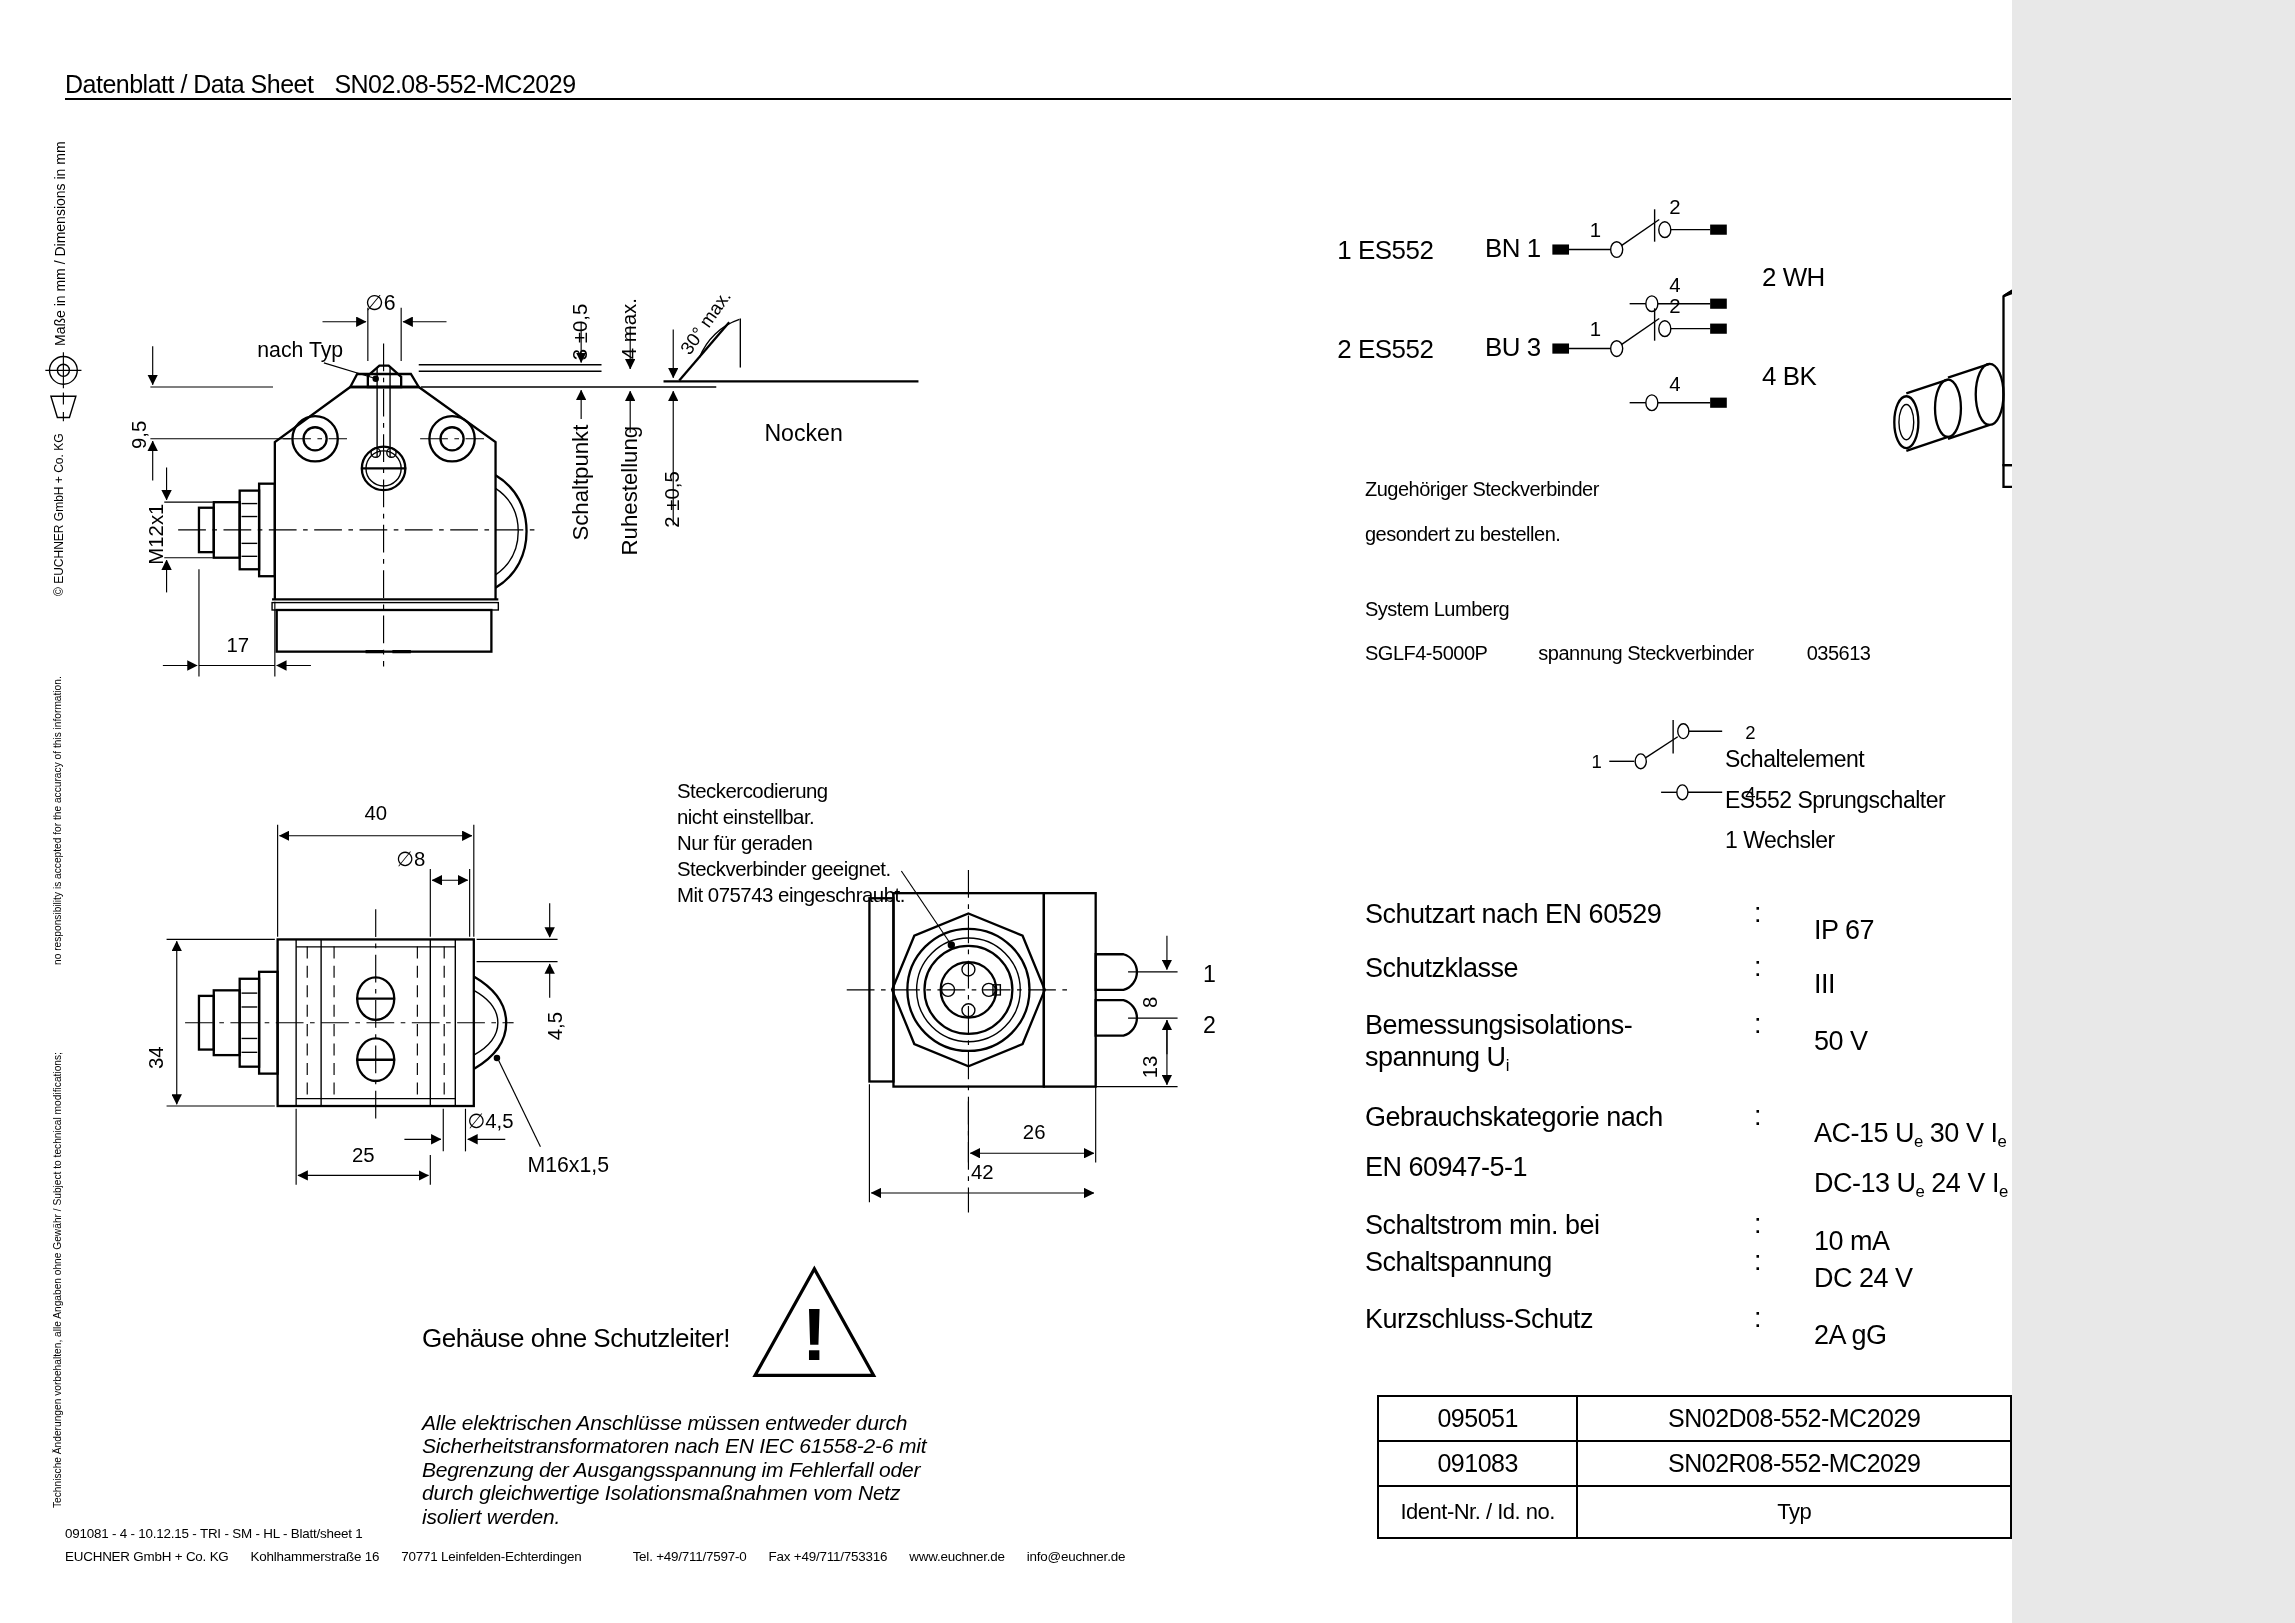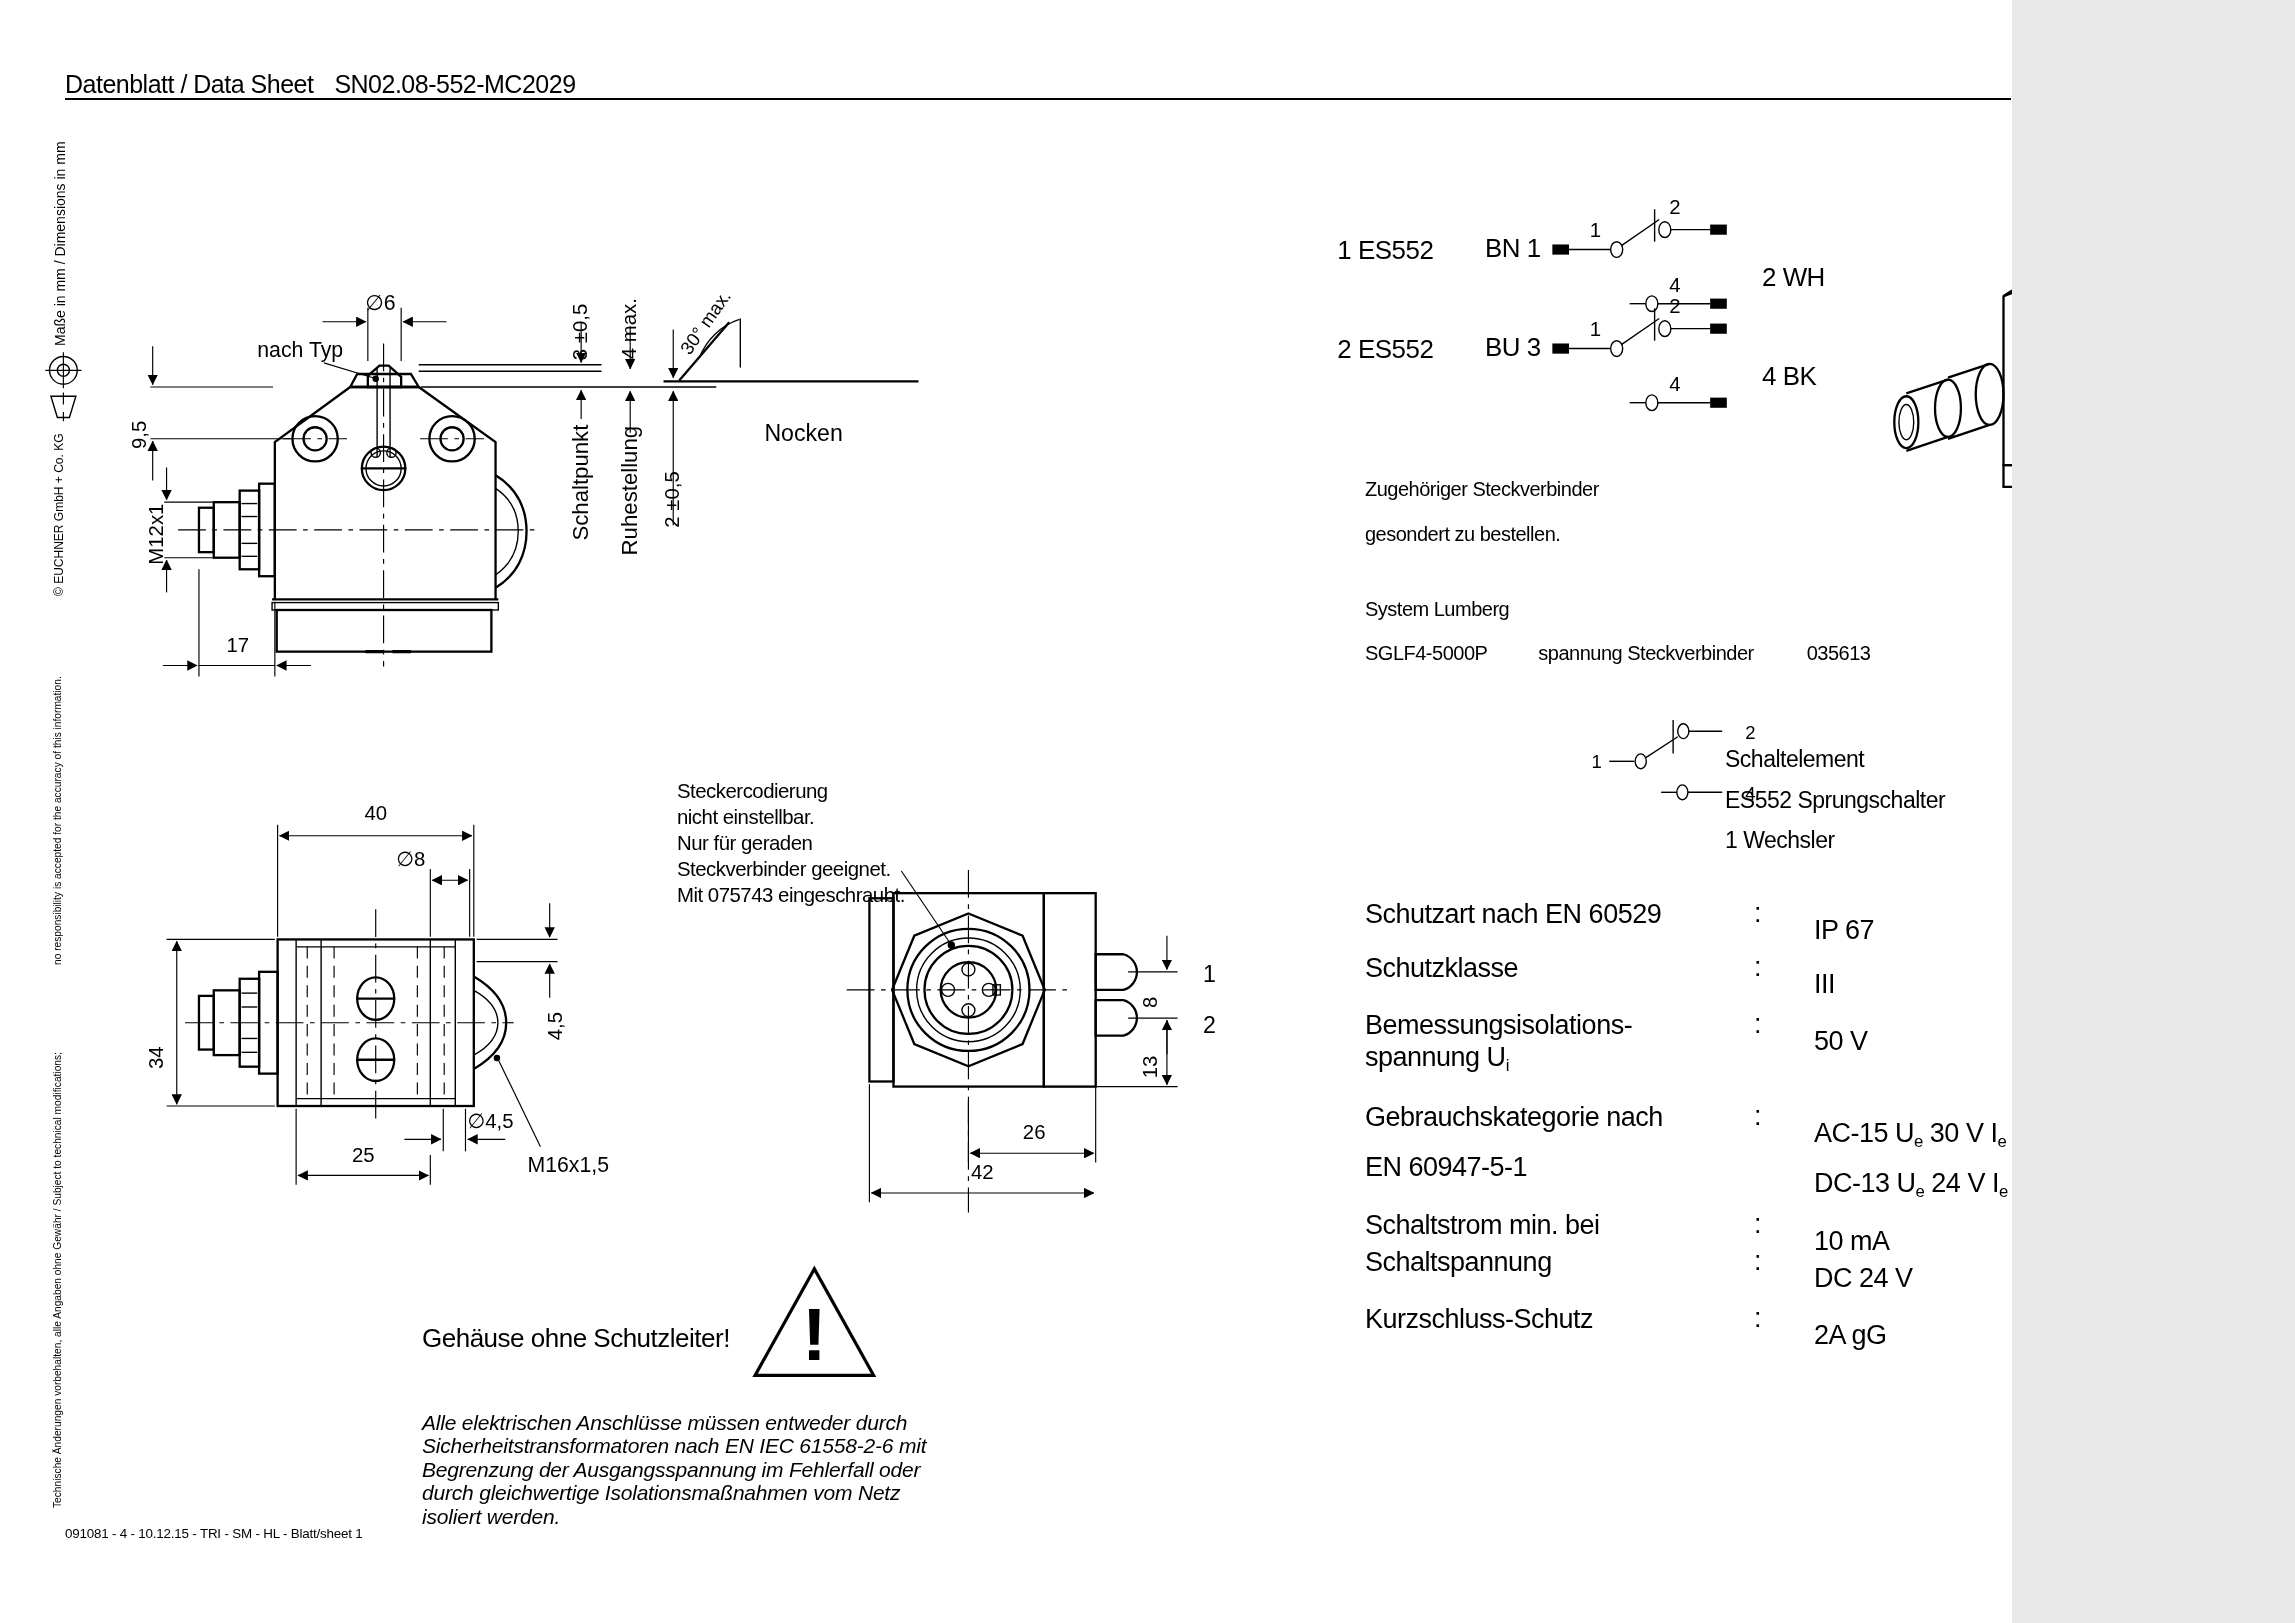--- a/index.html
+++ b/index.html
@@ -459,17 +459,36 @@
     <div class="spec-value spec-line"><span>2A gG</span></div>
   </div>
 
   <div class="abs warn-head">Gehäuse ohne Schutzleiter!</div>
   <div class="abs para-line" style="top:1411px">Alle elektrischen Anschlüsse müssen entweder durch</div>
   <div class="abs para-line" style="top:1434px">Sicherheitstransformatoren nach EN IEC 61558-2-6 mit</div>
   <div class="abs para-line" style="top:1458px">Begrenzung der Ausgangsspannung im Fehlerfall oder</div>
   <div class="abs para-line" style="top:1481px">durch gleichwertige Isolationsmaßnahmen vom Netz</div>
   <div class="abs para-line" style="top:1505px">isoliert werden.</div>
 
+  <table class="abs ident">
+    <tbody>
+        <tr>
+      <td class="c1 r12">095051</td>
+      <td class="c2 r12">SN02D08-552-MC2029</td>
+    </tr>
+    <tr>
+      <td class="c1 r12">091083</td>
+      <td class="c2 r12">SN02R08-552-MC2029</td>
+    </tr>
+    <tr>
+      <td class="c1 r3">Ident-Nr. / Id. no.</td>
+      <td class="c2 r3">Typ</td>
+    </tr>
+  </tbody>
+    </table>
 
   <div class="abs foot" style="top:1526px">091081 - 4 - 10.12.15 - TRI - SM - HL - Blatt/sheet  1</div>
+  <div class="abs foot" style="top:1549px">
+    <span>EUCHNER GmbH + Co. KG</span><span>Kohlhammerstraße 16</span><span class="gap-big">70771 Leinfelden-Echterdingen</span><span>Tel. +49/711/7597-0</span><span>Fax +49/711/753316</span><span>www.euchner.de</span><span>info@euchner.de</span>
+  </div>
 
 </div>
 
 
 </body></html>

